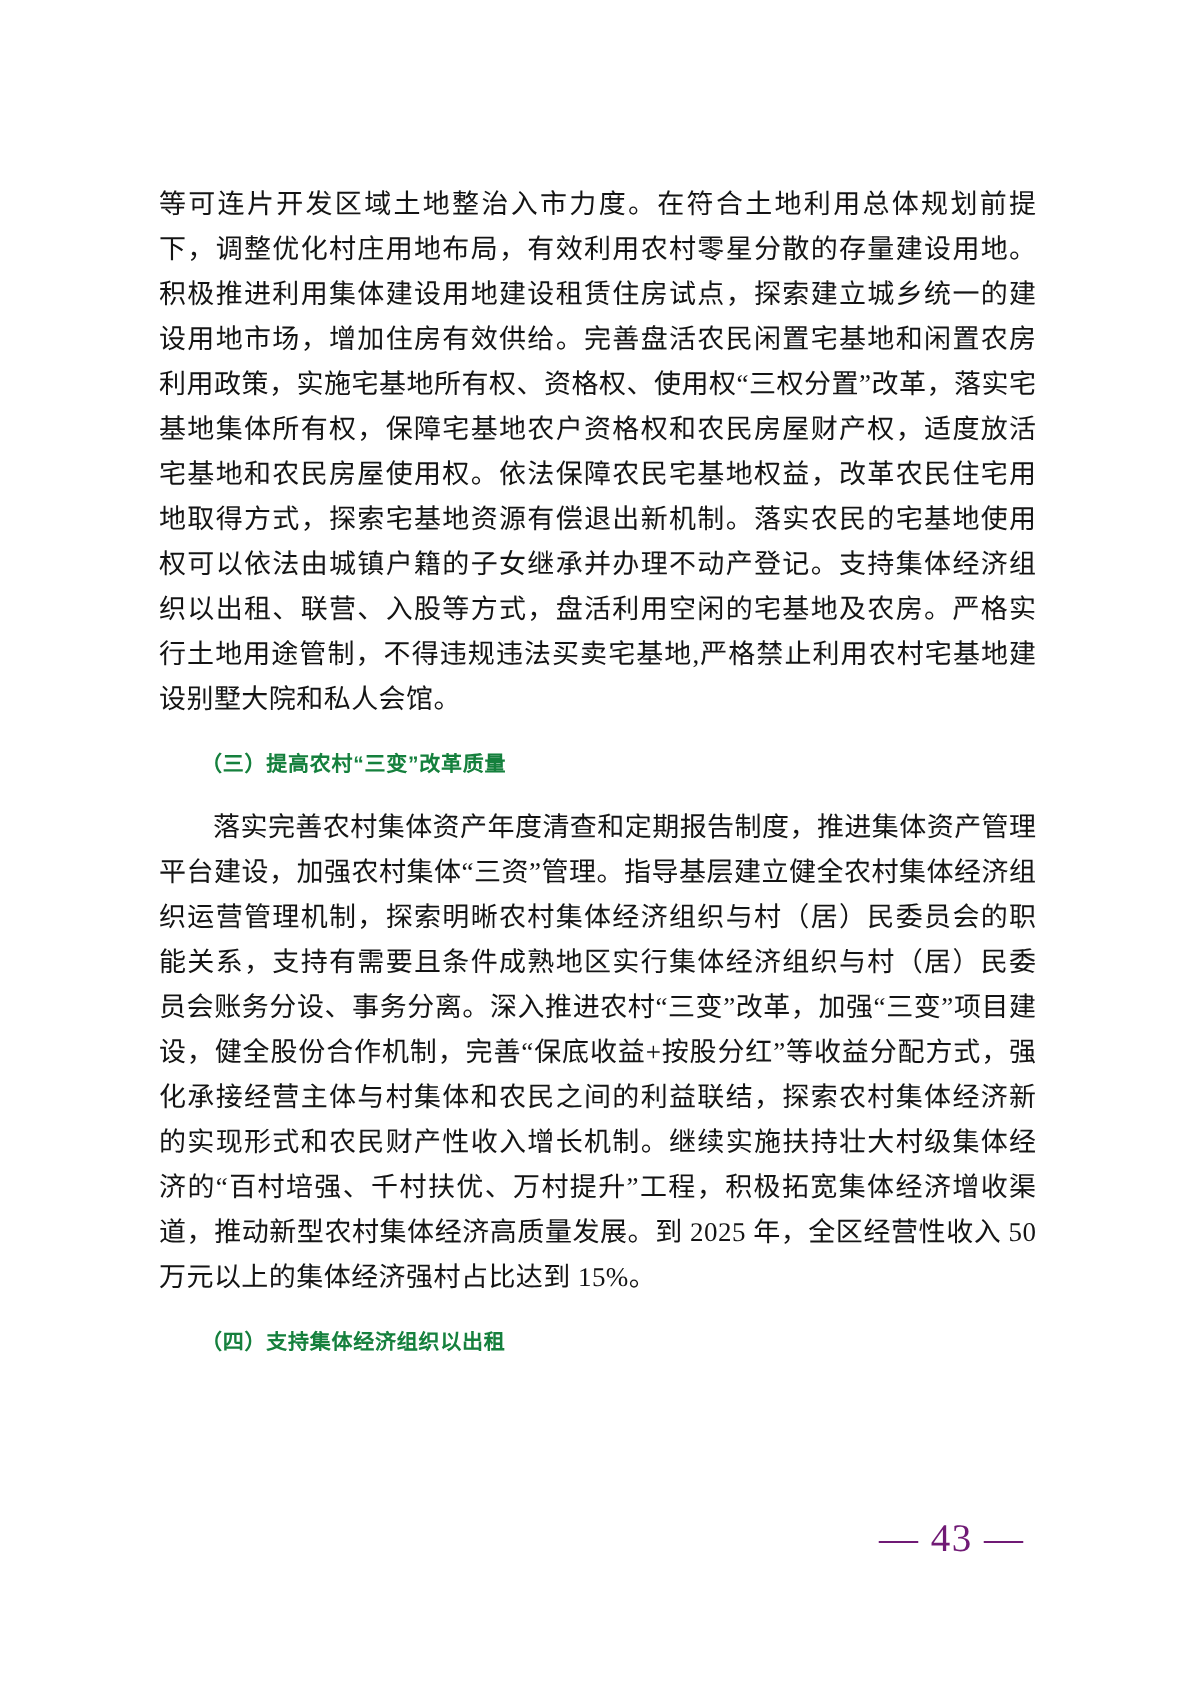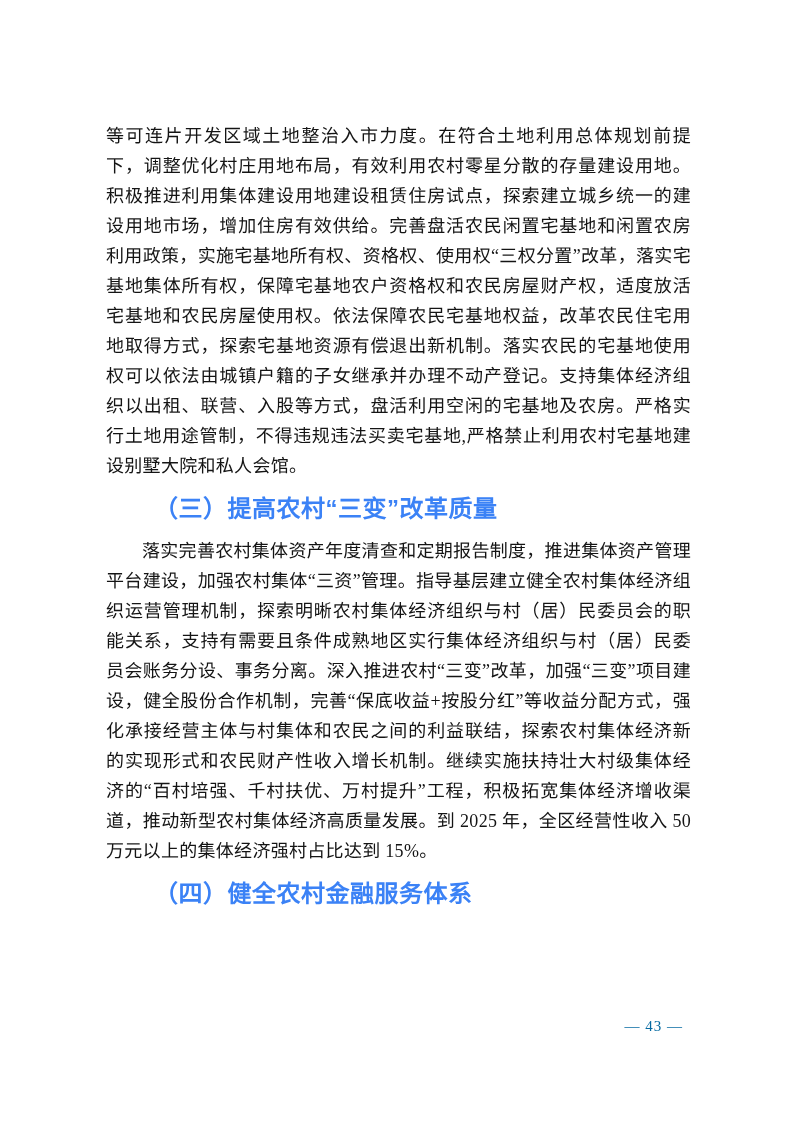--- a/index.html
+++ b/index.html
@@ -33,41 +33,41 @@
     text-indent: 2em;
     word-break: break-all;
   }
   .para.no-indent {
     text-indent: 0;
   }
   .heading {
     margin: 13px 0 12px 0;
     font-family: "Liberation Sans", "DejaVu Sans", sans-serif;
     font-weight: 700;
-    font-size: 24px;
+    font-size: 14px;
     line-height: 30px;
     letter-spacing: 0.5px;
     text-indent: 2em;
-    color: #3b82f6;
+    color: #15803d;
   }
   .page-number {
     position: absolute;
     top: 1014px;
     right: 110px;
-    font-size: 15px;
+    font-size: 26px;
     line-height: 24px;
     letter-spacing: 1px;
-    color: #0369a1;
+    color: #701a75;
     white-space: nowrap;
   }
 </style>
 </head>
 <body>
 
 <div class="page">
   <div class="content">
     <p class="para no-indent">等可连片开发区域土地整治入市力度。在符合土地利用总体规划前提下，调整优化村庄用地布局，有效利用农村零星分散的存量建设用地。积极推进利用集体建设用地建设租赁住房试点，探索建立城乡统一的建设用地市场，增加住房有效供给。完善盘活农民闲置宅基地和闲置农房利用政策，实施宅基地所有权、资格权、使用权“三权分置”改革，落实宅基地集体所有权，保障宅基地农户资格权和农民房屋财产权，适度放活宅基地和农民房屋使用权。依法保障农民宅基地权益，改革农民住宅用地取得方式，探索宅基地资源有偿退出新机制。落实农民的宅基地使用权可以依法由城镇户籍的子女继承并办理不动产登记。支持集体经济组织以出租、联营、入股等方式，盘活利用空闲的宅基地及农房。严格实行土地用途管制，不得违规违法买卖宅基地,严格禁止利用农村宅基地建设别墅大院和私人会馆。</p>
     <h3 class="heading">（三）提高农村“三变”改革质量</h3>
     <p class="para">落实完善农村集体资产年度清查和定期报告制度，推进集体资产管理平台建设，加强农村集体“三资”管理。指导基层建立健全农村集体经济组织运营管理机制，探索明晰农村集体经济组织与村（居）民委员会的职能关系，支持有需要且条件成熟地区实行集体经济组织与村（居）民委员会账务分设、事务分离。深入推进农村“三变”改革，加强“三变”项目建设，健全股份合作机制，完善“保底收益+按股分红”等收益分配方式，强化承接经营主体与村集体和农民之间的利益联结，探索农村集体经济新的实现形式和农民财产性收入增长机制。继续实施扶持壮大村级集体经济的“百村培强、千村扶优、万村提升”工程，积极拓宽集体经济增收渠道，推动新型农村集体经济高质量发展。到 2025 年，全区经营性收入 50 万元以上的集体经济强村占比达到 15%。</p>
-    <h3 class="heading">（四）健全农村金融服务体系</h3>
+    <h3 class="heading">（四）支持集体经济组织以出租</h3>
   </div>
   <div class="page-number">— 43 —</div>
 </div>
 
 </body></html>

